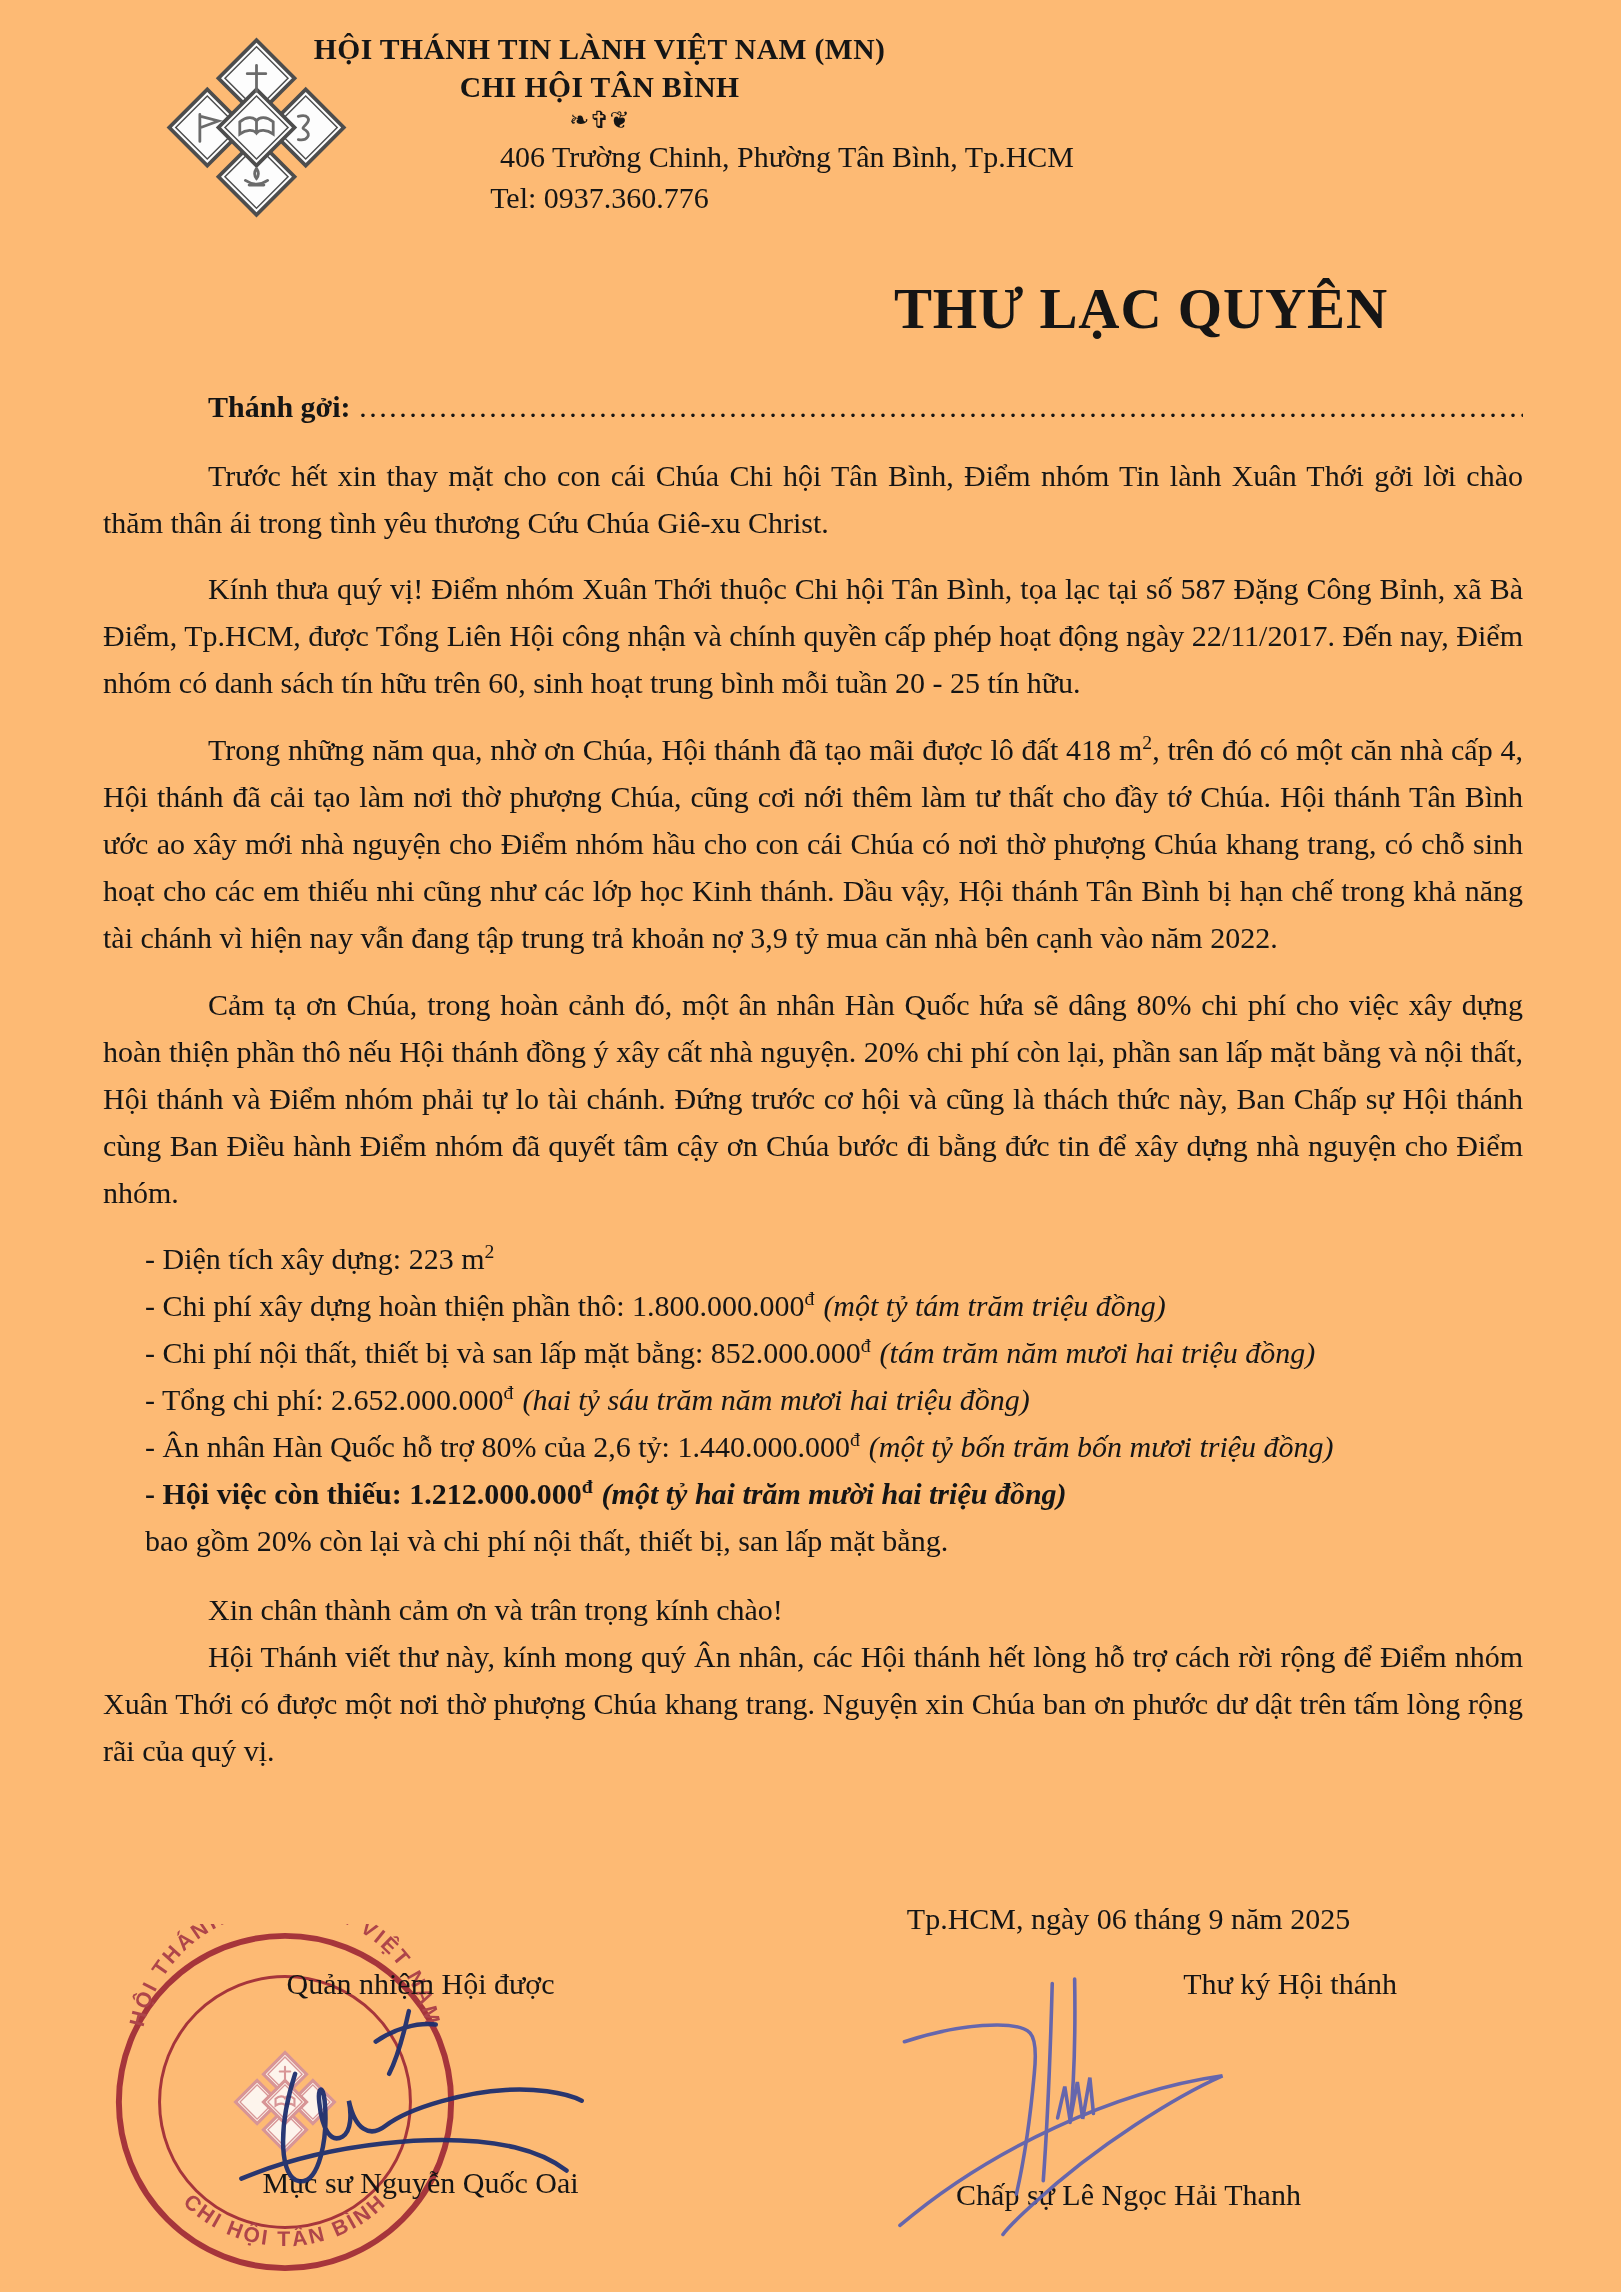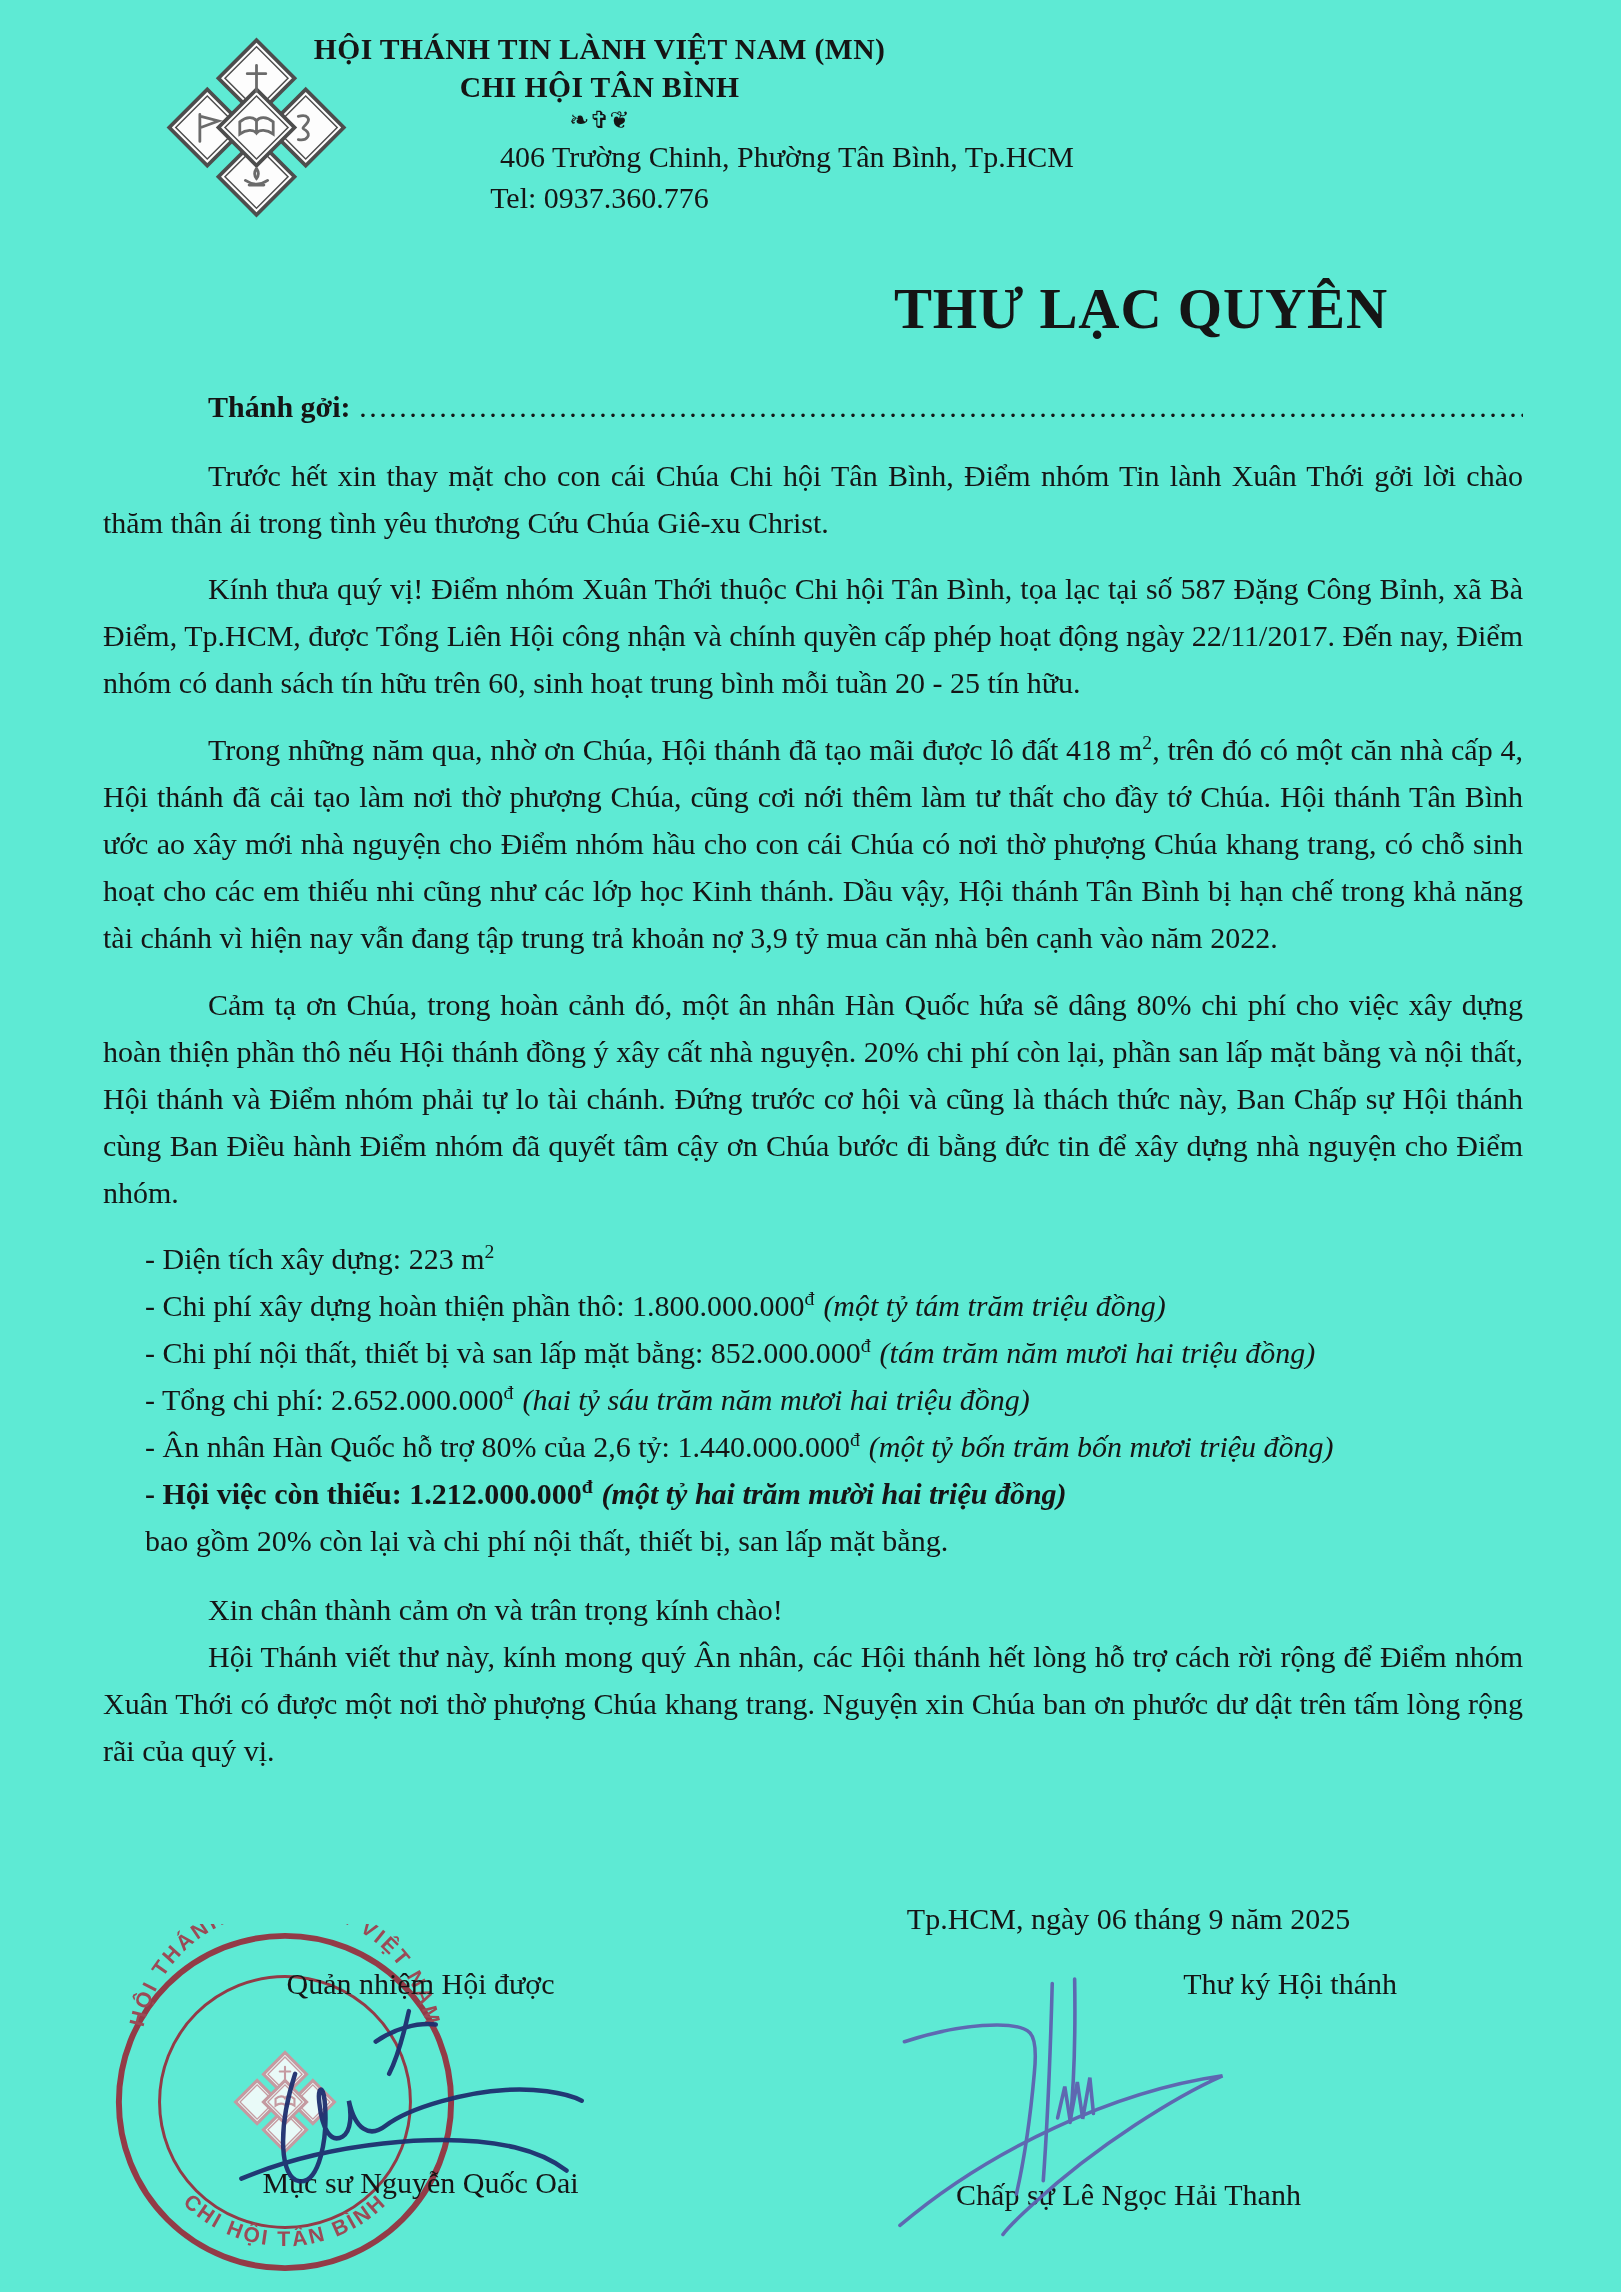--- a/index.html
+++ b/index.html
@@ -1,18 +1,18 @@
 <!DOCTYPE html>
 <html style="font-size:14.3px"><head>
 <meta charset="utf-8">
 <style>
   html,body { margin:0; padding:0; background:#ffffff; }
   .page {
     position:relative; width:1622px; height:2293px;
-    background:#5eead4; overflow:hidden;
+    background:#fdba74; overflow:hidden;
     font-family:"Liberation Serif", serif; color:#151515;
   }
   
   .logo { position:absolute; top:30px; left:159px; width:195px; height:195px; }
   .header-text { position:absolute; top:30px; left:125px; width:949px; text-align:center; }
   .org1, .org2 { font-weight:bold; font-size:29.6px; line-height:38px; letter-spacing:0.4px; }
   .ornament { font-family:"DejaVu Sans", sans-serif; font-size:24px; line-height:29.6px; }
   .addr { font-size:30px; line-height:41px;text-align:right; }
   .tel  { font-size:30px; line-height:41px; }
   

